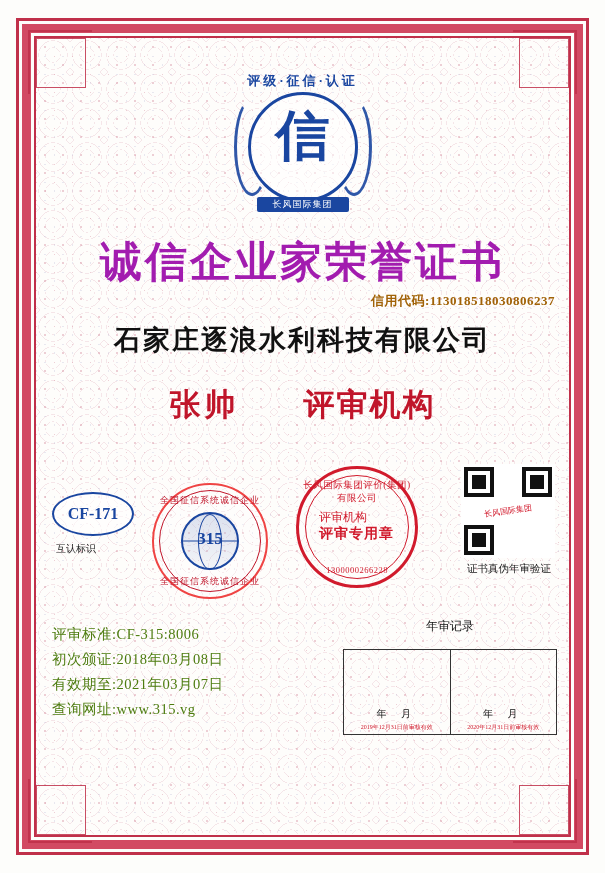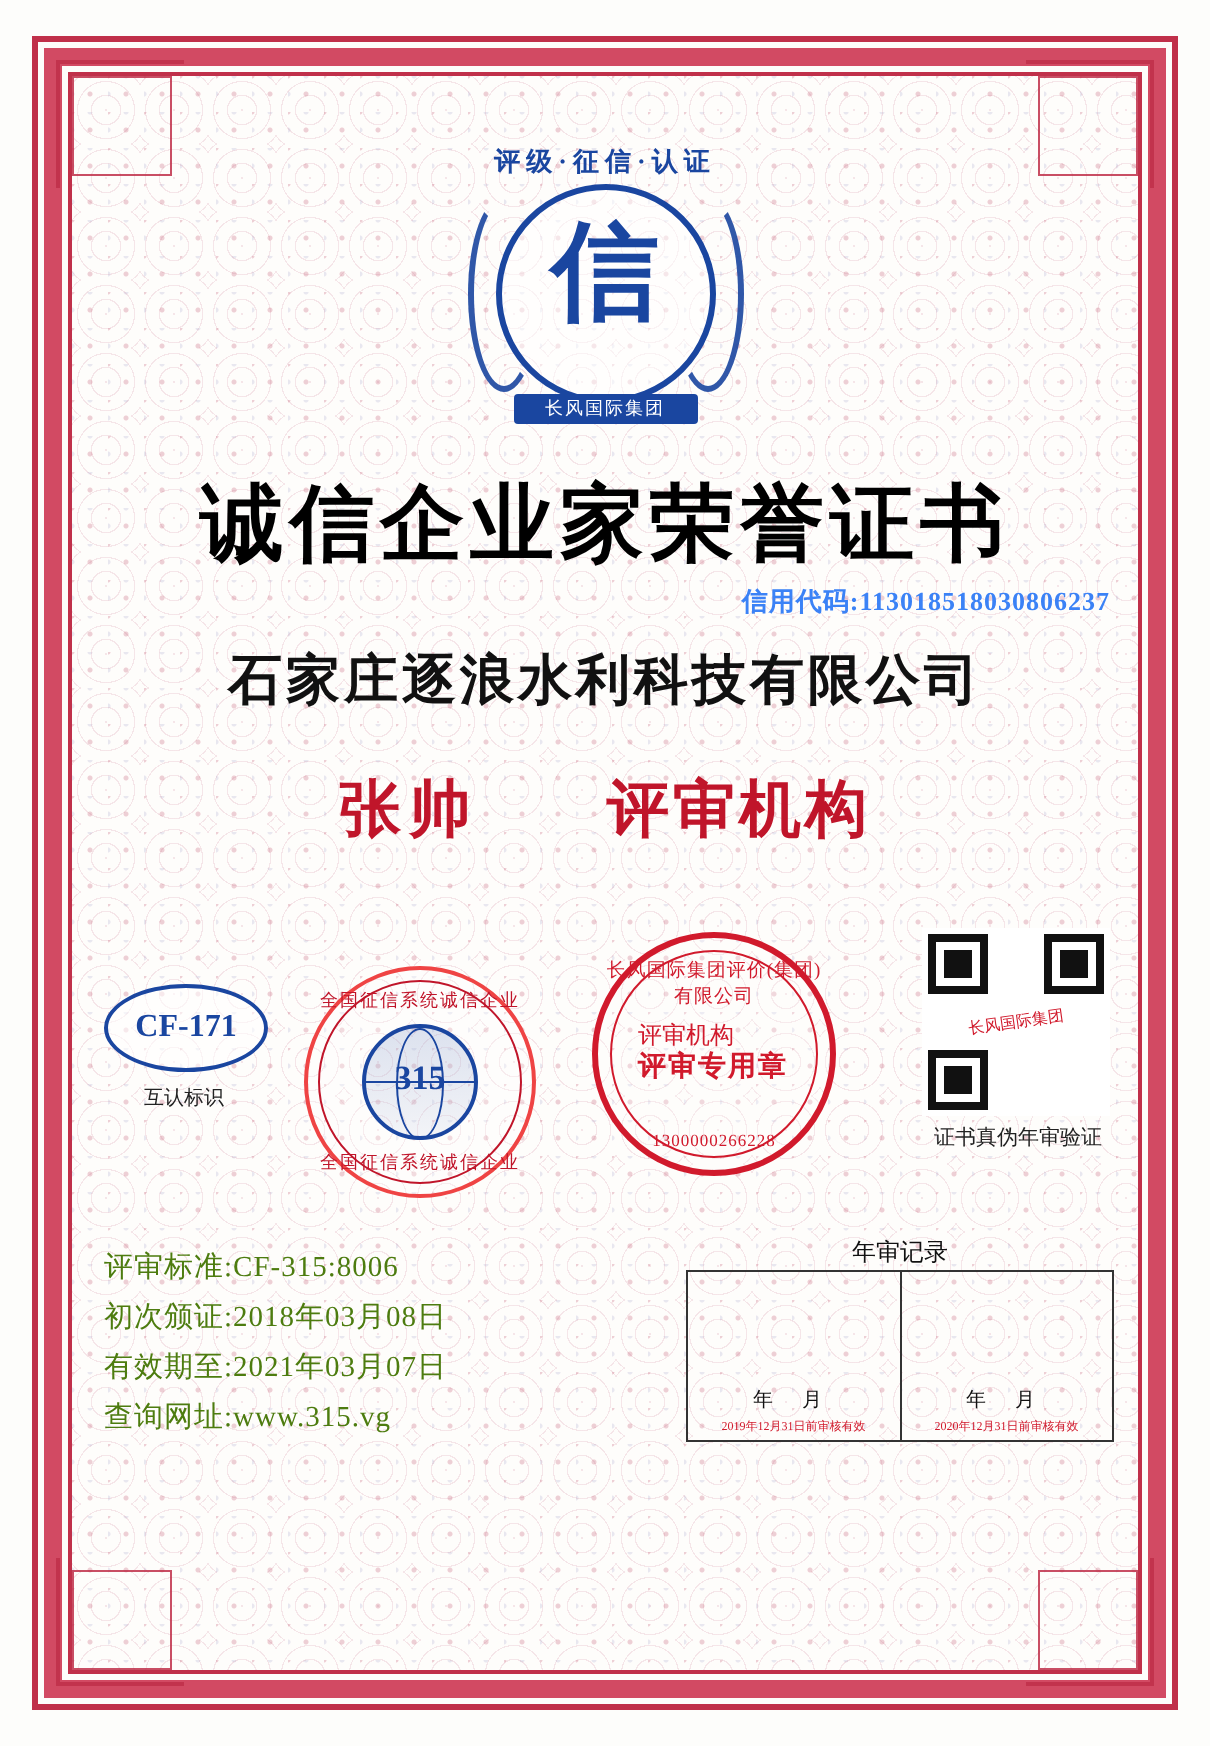--- a/index.html
+++ b/index.html
@@ -176,29 +176,29 @@
   
   .main-title {
     position: absolute;
     top: 188px;
     left: 0; right: 0;
     text-align: center;
     font-family: "Liberation Serif", serif;
     font-size: 42px;
     font-weight: bold;
     letter-spacing: 3px;
-    color: #000000;
+    color: #a21caf;
   }
   .credit-code {
     position: absolute;
     top: 246px;
     right: 6px;
     font-size: 13px;
     font-weight: bold;
-    color: #3b82f6;
+    color: #a16207;
     font-family: "Liberation Serif", serif;
     letter-spacing: 0.5px;
   }
   .company-name {
     position: absolute;
     top: 276px;
     left: 0; right: 0;
     text-align: center;
     font-family: "Liberation Serif", serif;
     font-size: 27px;
@@ -244,21 +244,21 @@
     display: flex;
     align-items: center;
     justify-content: center;
     background: rgba(255,255,255,0.55);
   }
   .cf-caption {
     position: absolute;
     left: 12px;
     top: 84px;
     width: 72px;
-    text-align: center;
+    text-align: left;
     font-size: 10px;
     color: #222;
     font-family: Liberation Sans, sans-serif;
   }
 
   .seal-blue {
     position: absolute;
     left: 108px;
     top: 25px;
     width: 112px;
@@ -453,21 +453,21 @@
     position: absolute;
     right: 4px;
     top: 0;
     width: 214px;
   }
   .annual-title {
     text-align: center;
     font-size: 12px;
     font-family: "Liberation Serif", serif;
     color: #111;
-    margin-bottom: 0;
+    margin-bottom: 14px;
   }
   .annual-table {
     border: 1px solid #333;
     display: flex;
     height: 84px;
   }
   .annual-cell {
     flex: 1;
     position: relative;
     border-right: 1px solid #333;

